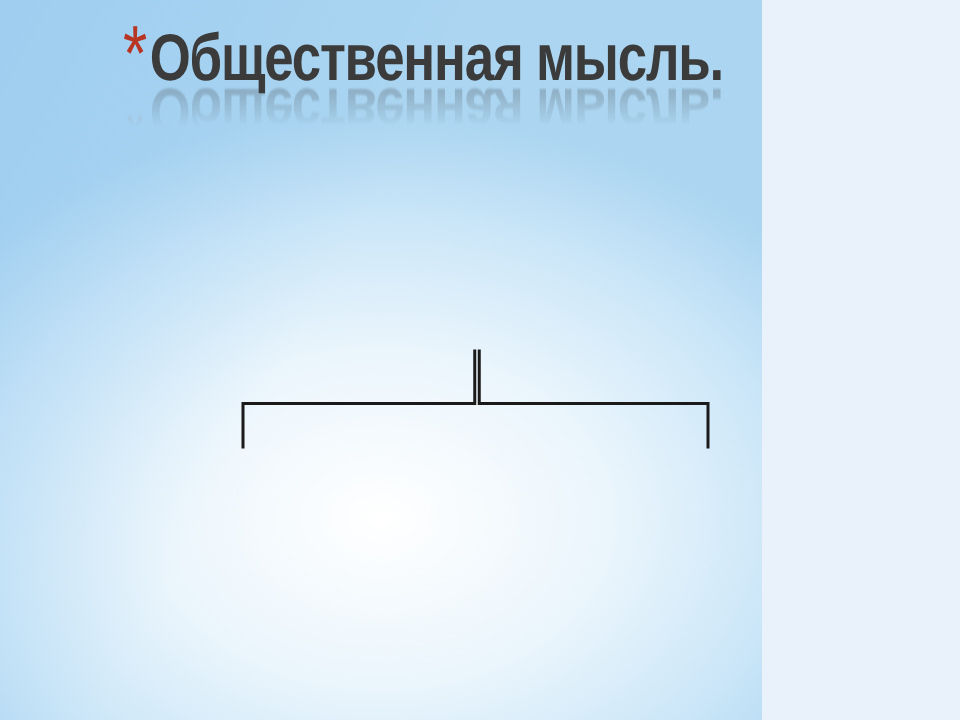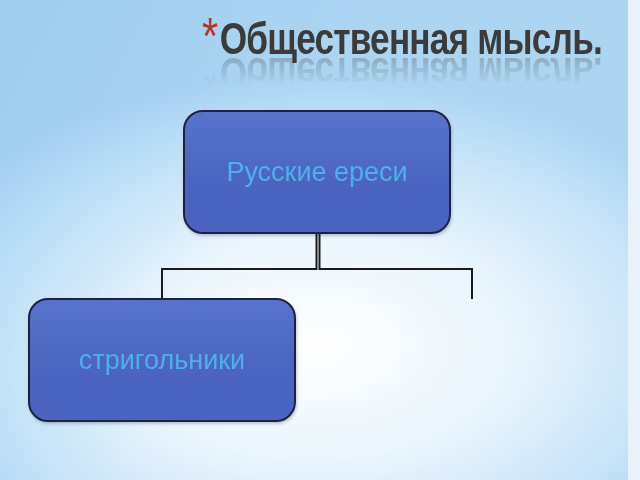--- a/index.html
+++ b/index.html
@@ -1,18 +1,18 @@
 <!DOCTYPE html>
 <html style="--bg-edge: #ABD5F1; --bg-mid: #CBE6F8; --bg-center: #FFFFFF; --title-text: #3B3B3B; --bullet: #B83524; --node-fill: #4A63BE; --node-fill-top: #5873CB; --node-border: #1E2142; --node-text: #4FB0E8; --connector: #1A1A1A;"><head>
 <meta charset="utf-8">
 <style>
   html, body { margin: 0; padding: 0; background: #e9f2fa; }
   #slide {
     position: relative;
-    width: 628px;
+    width: 508px;
     height: 480px;
     overflow: hidden;
     font-family: "Liberation Sans", sans-serif;
     background:
       linear-gradient(118deg, rgba(140,195,238,0.40) 0%, rgba(255,255,255,0) 42%),
       radial-gradient(ellipse 72% 56% at 50% 72%,
         var(--bg-center, #ffffff) 0%,
         #EAF5FC 42%,
         var(--bg-mid, #CBE6F8) 74%,
         var(--bg-edge, #ABD5F1) 100%);
@@ -100,22 +100,16 @@
     <div class="title-line title-reflect" aria-hidden="true">
       <span class="title-bullet">*</span><span class="title-text">Общественная мысль.</span>
     </div>
   </header>
 
   <svg class="connectors" viewBox="0 0 640 480" aria-hidden="true">
     <path d="M316.5 233 V269 H162 V299"></path>
     <path d="M319.5 233 V269 H472 V299"></path>
   </svg>
 
-  <div class="node node-root">
-    <span class="node-label">Русские ереси</span>
-  </div>
 
-  <div class="node node-left">
-    <span class="node-label">стригольники</span>
-  </div>
 
 
 </div>
 
 </body></html>

